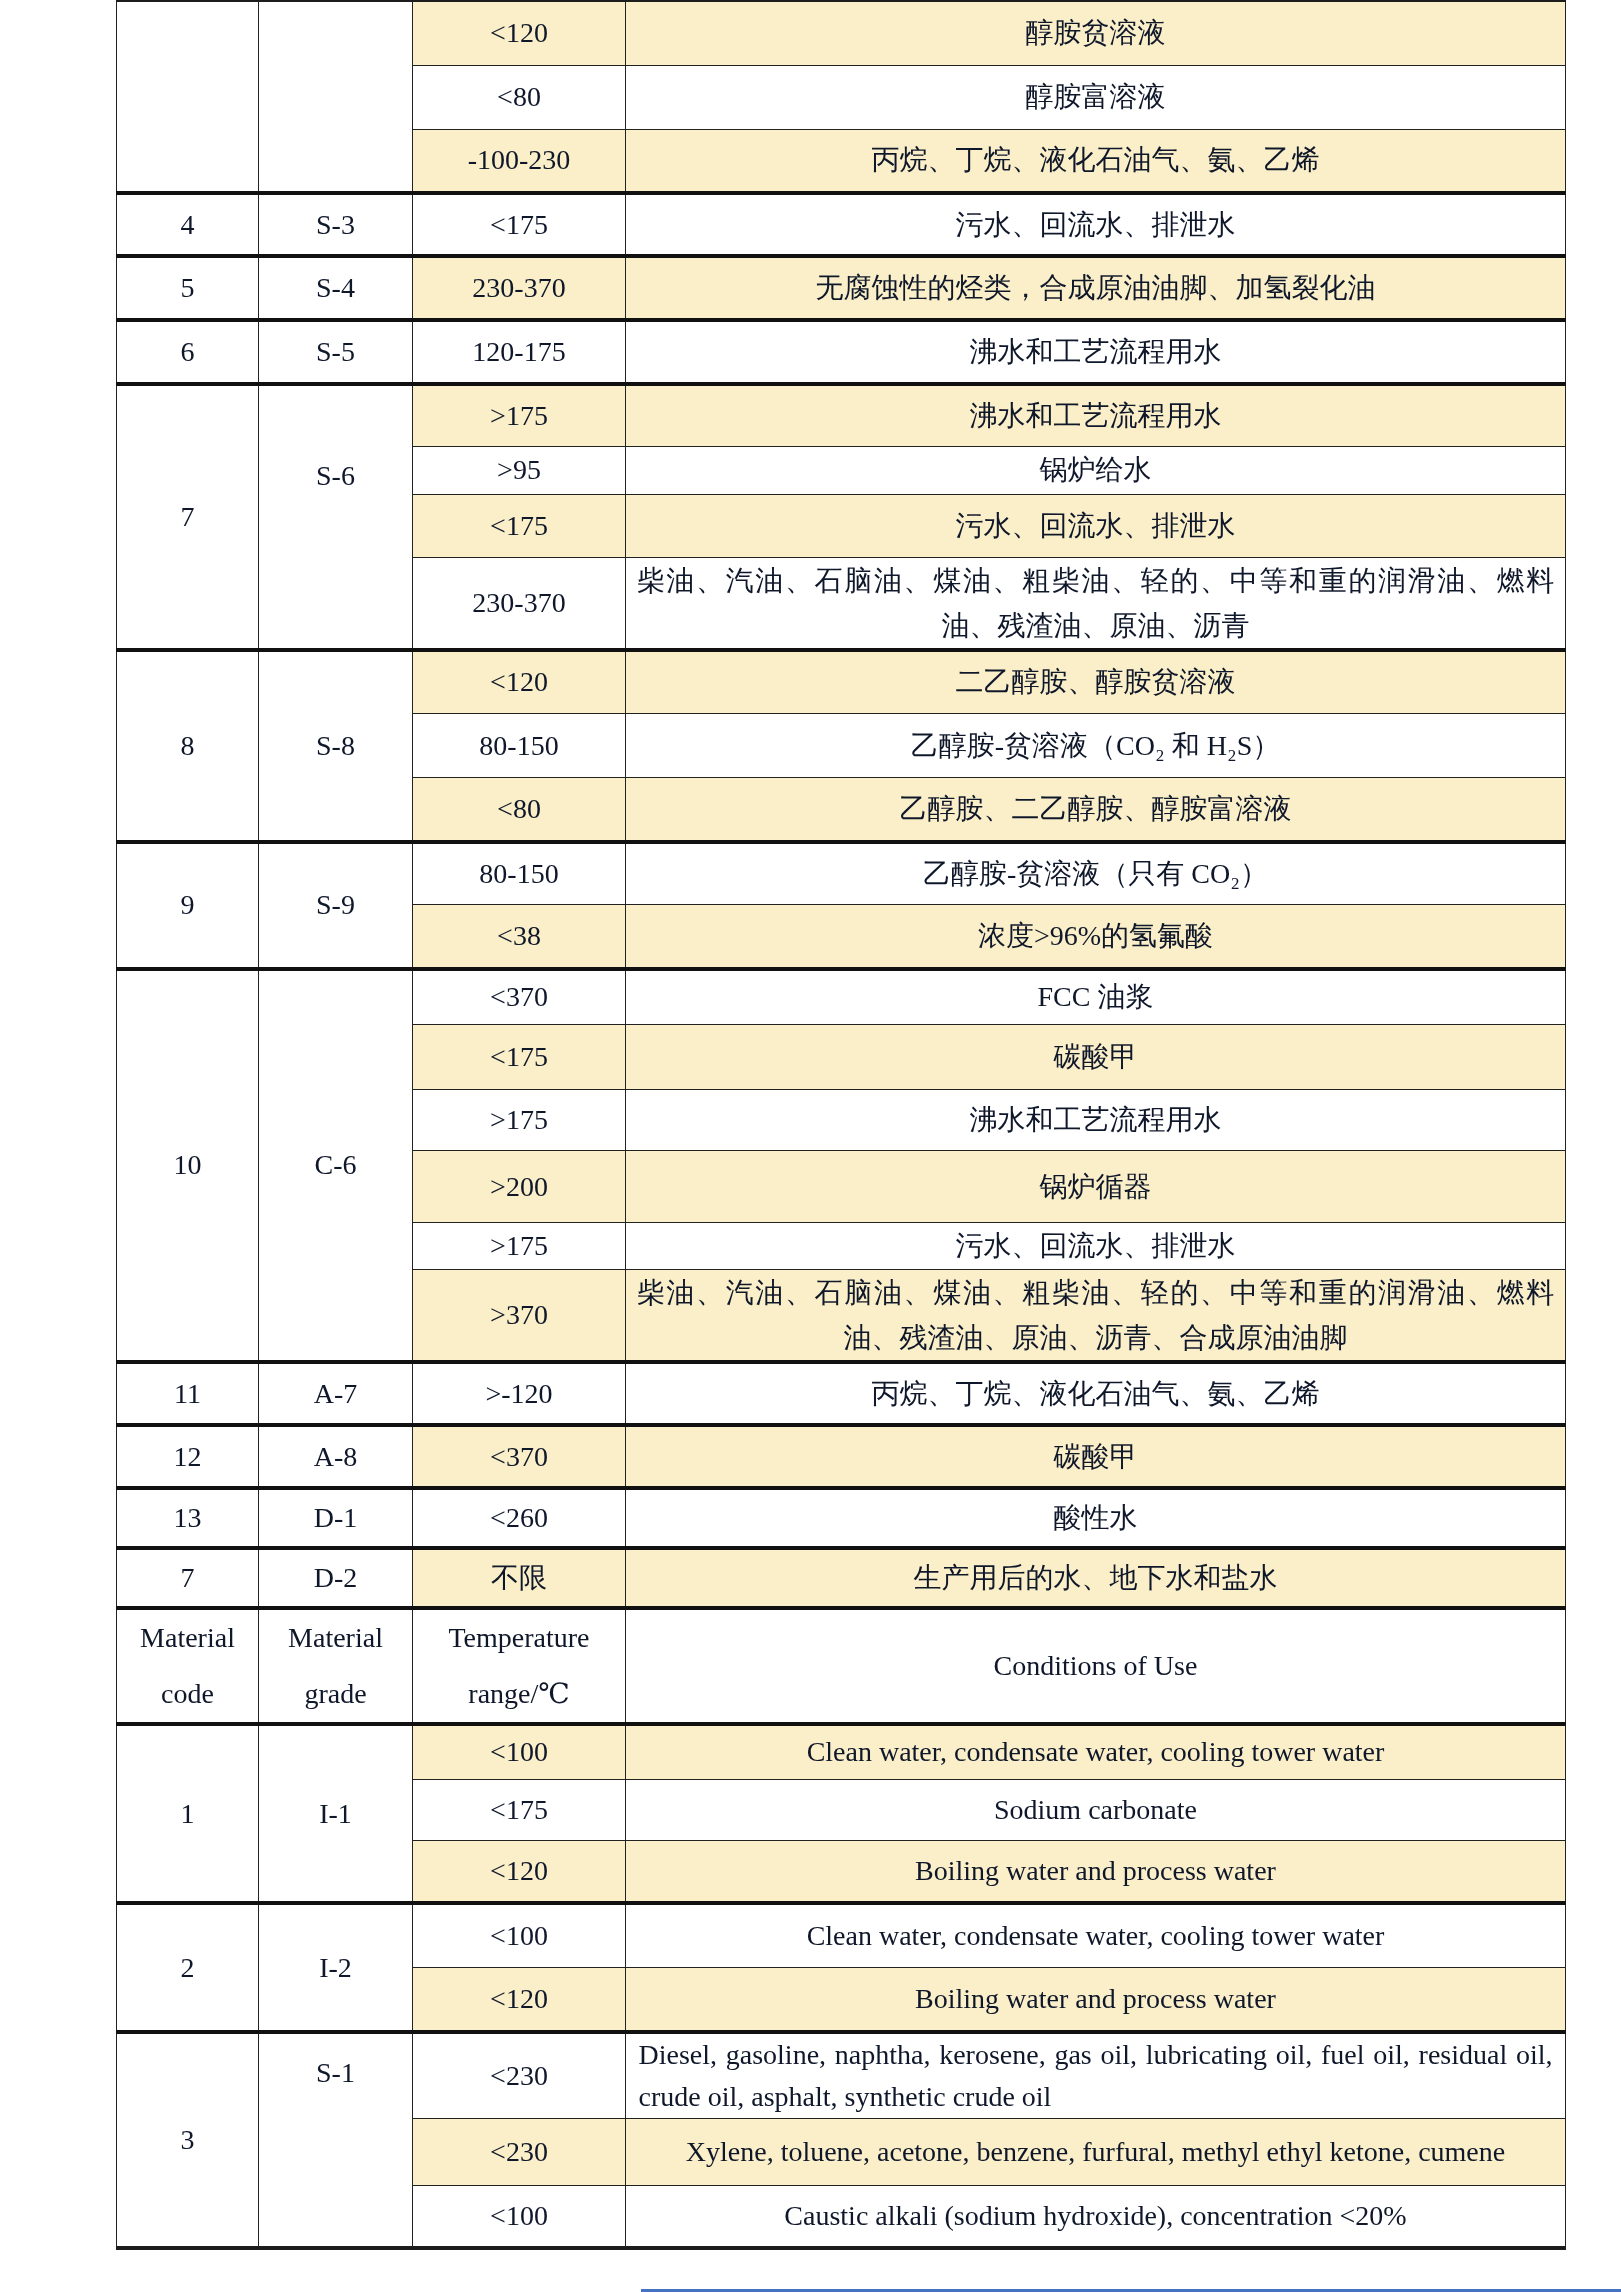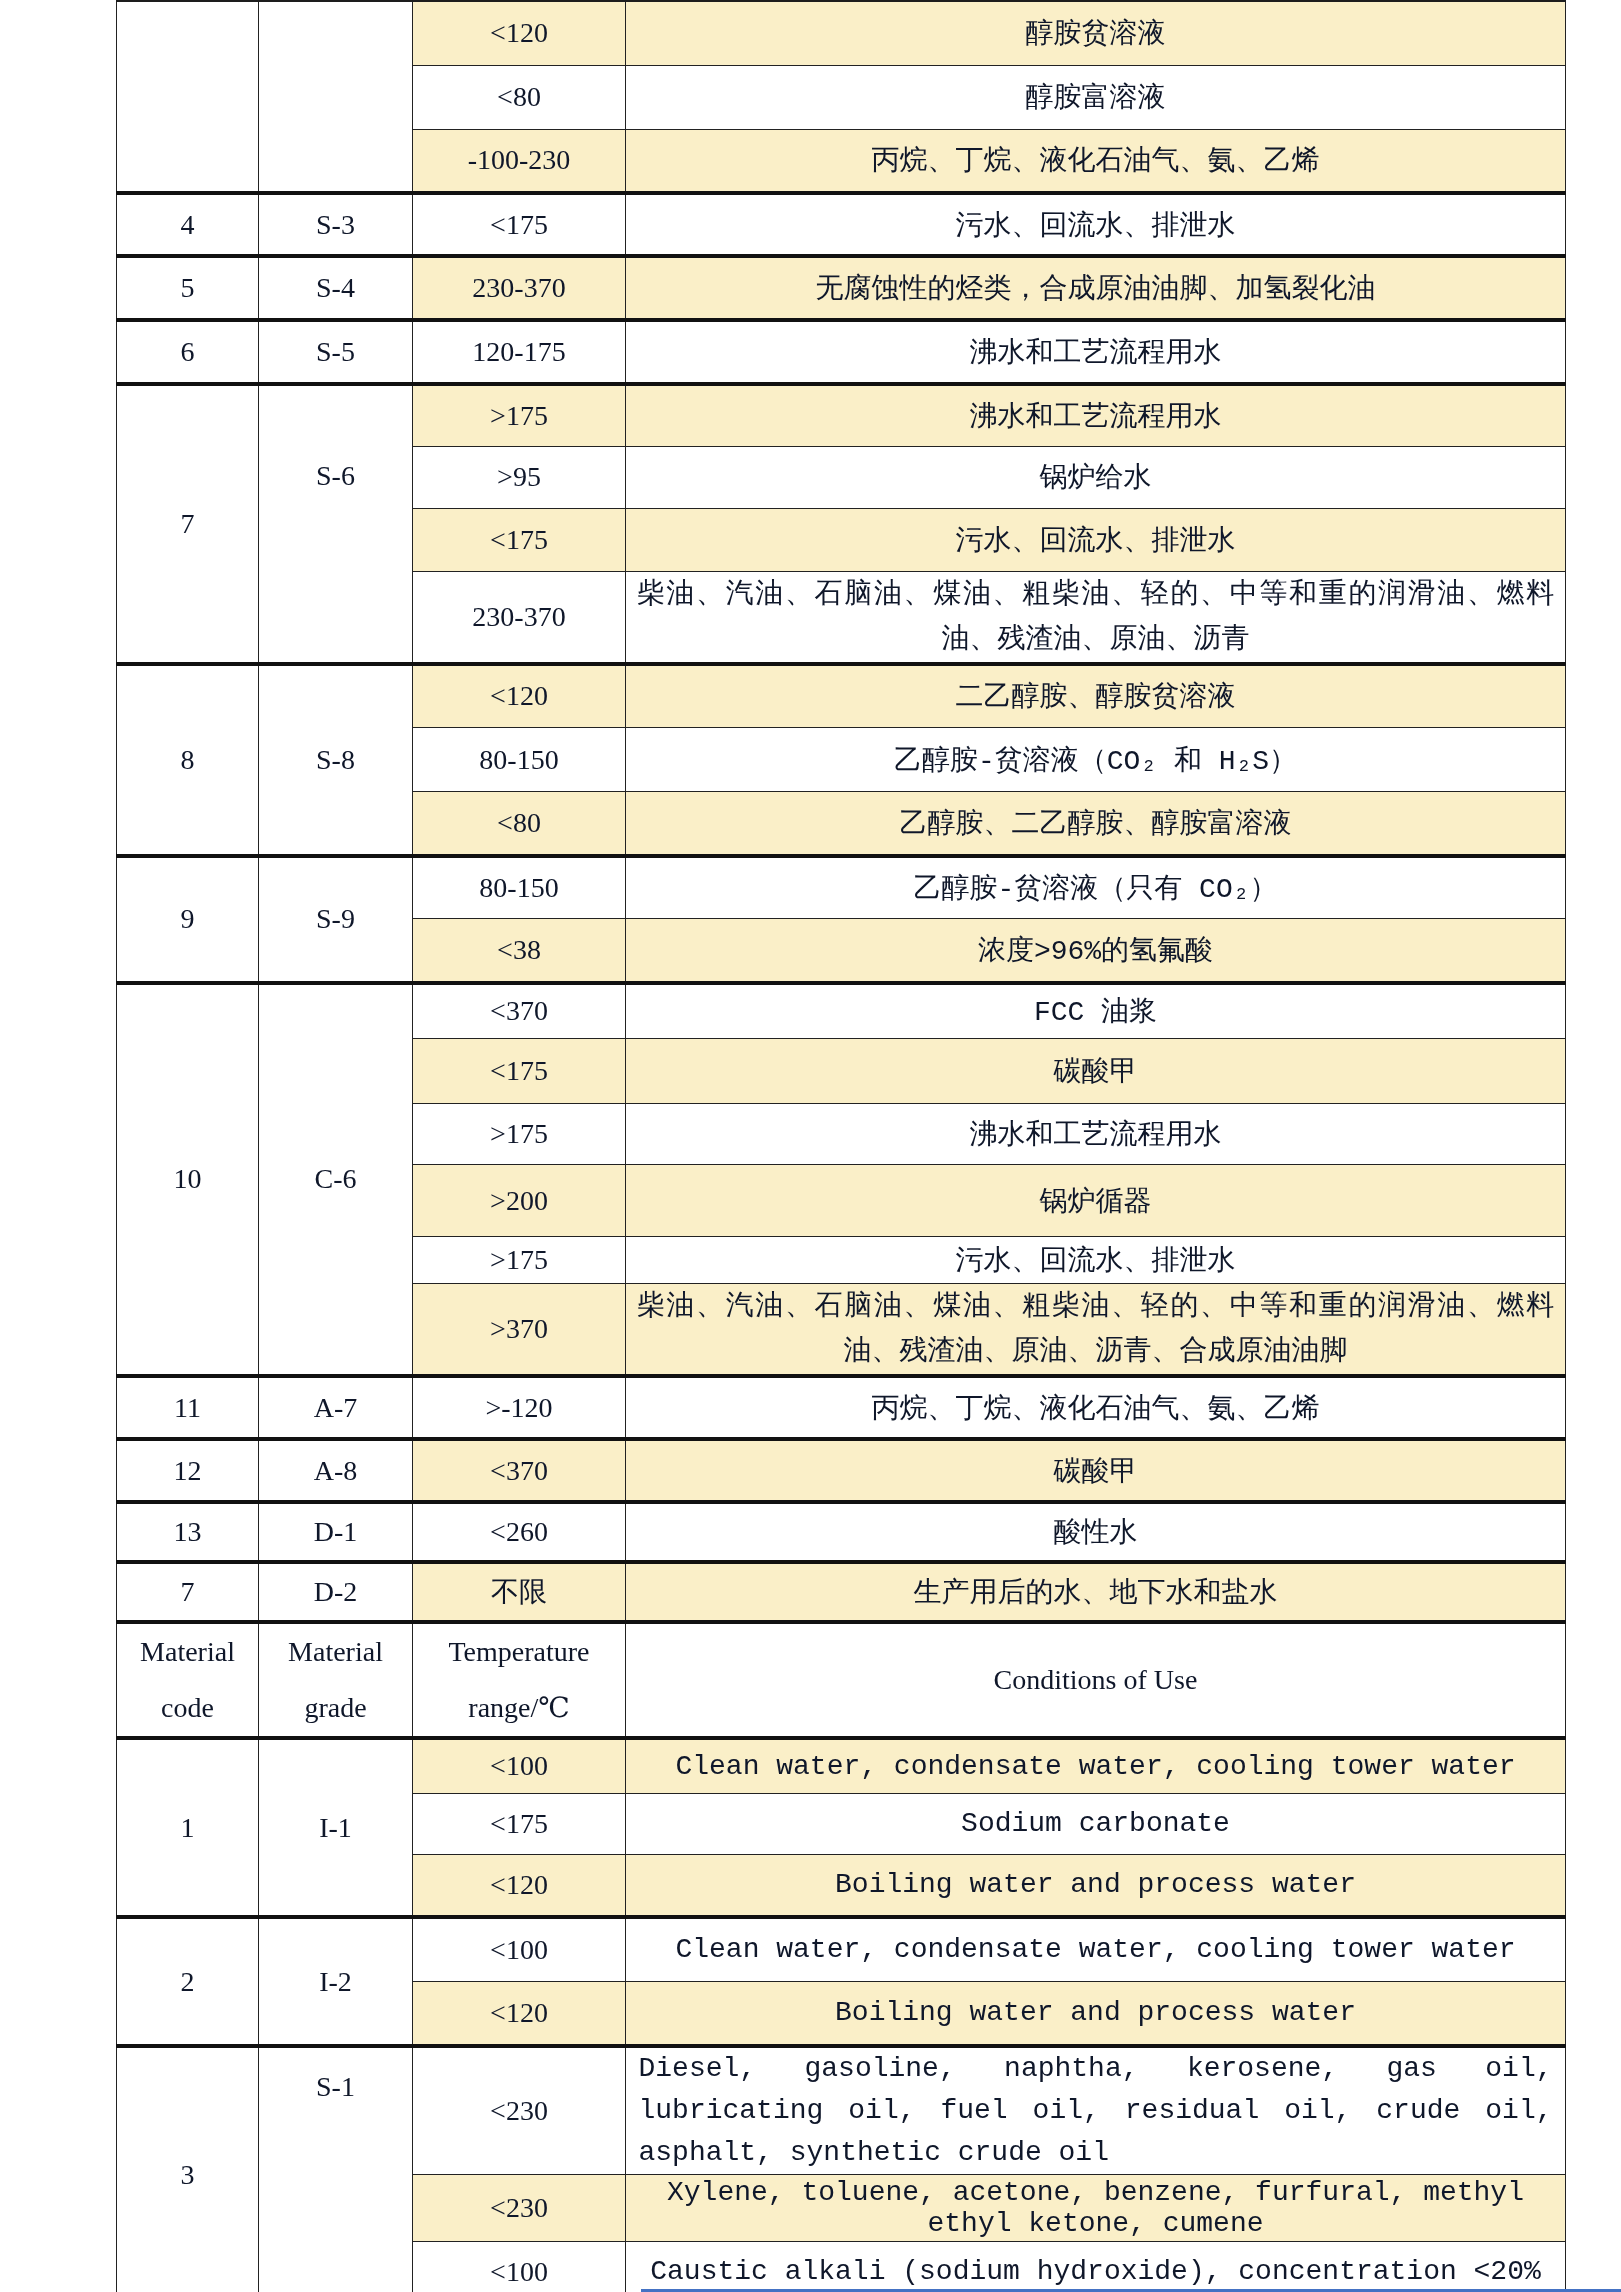--- a/index.html
+++ b/index.html
@@ -12,21 +12,21 @@
     position:absolute; left:116px; top:0;
     width:1449px; border-collapse:collapse; table-layout:fixed;
     border:1.8px solid #1d1d1d; border-top-width:2.7px; border-bottom-width:4.5px;
   }
   td {
     border:1.8px solid #222; text-align:center; vertical-align:middle;
     font-size:28px; padding:0 7.2px; overflow:hidden;
   }
   tr.bs td { border-top-width:4.5px; border-top-color:#111; }
   td.hl { background:#FAEFC8; }
-  td.cond { padding:0 10.7px;font-family:Liberation Mono, monospace; }
+  td.cond { padding:0 10.7px; }
   td.two-line { line-height:45px; text-align:justify; text-align-last:center; }
   td.justify { line-height:42px; text-align:justify; text-align-last:left; padding:0 12.5px; }
   td.hdr { white-space:pre-line; line-height:56px; }
   td.grade-s6 { vertical-align:top; padding-top:74px; }
   td.grade-top { vertical-align:top; padding-top:23px; }
   .blue-rule {
     position:absolute; left:641px; right:0; bottom:0; height:4.5px;
     background:#4472C4;
   }
 </style>
@@ -78,21 +78,21 @@
       <td class="temp">120-175</td>
       <td class="cond">沸水和工艺流程用水</td>
     </tr>
 
     <tr class="bs" style="height:62px">
       <td rowspan="4">7</td>
       <td rowspan="4" class="grade-s6">S-6</td>
       <td class="temp hl">&gt;175</td>
       <td class="cond hl">沸水和工艺流程用水</td>
     </tr>
-    <tr style="height:62px">
+    <tr style="height:48px">
       <td class="temp">&gt;95</td>
       <td class="cond">锅炉给水</td>
     </tr>
     <tr style="height:63px">
       <td class="temp hl">&lt;175</td>
       <td class="cond hl">污水、回流水、排泄水</td>
     </tr>
     <tr style="height:92px">
       <td class="temp">230-370</td>
       <td class="cond two-line">柴油、汽油、石脑油、煤油、粗柴油、轻的、中等和重的润滑油、燃料油、残渣油、原油、沥青</td>

